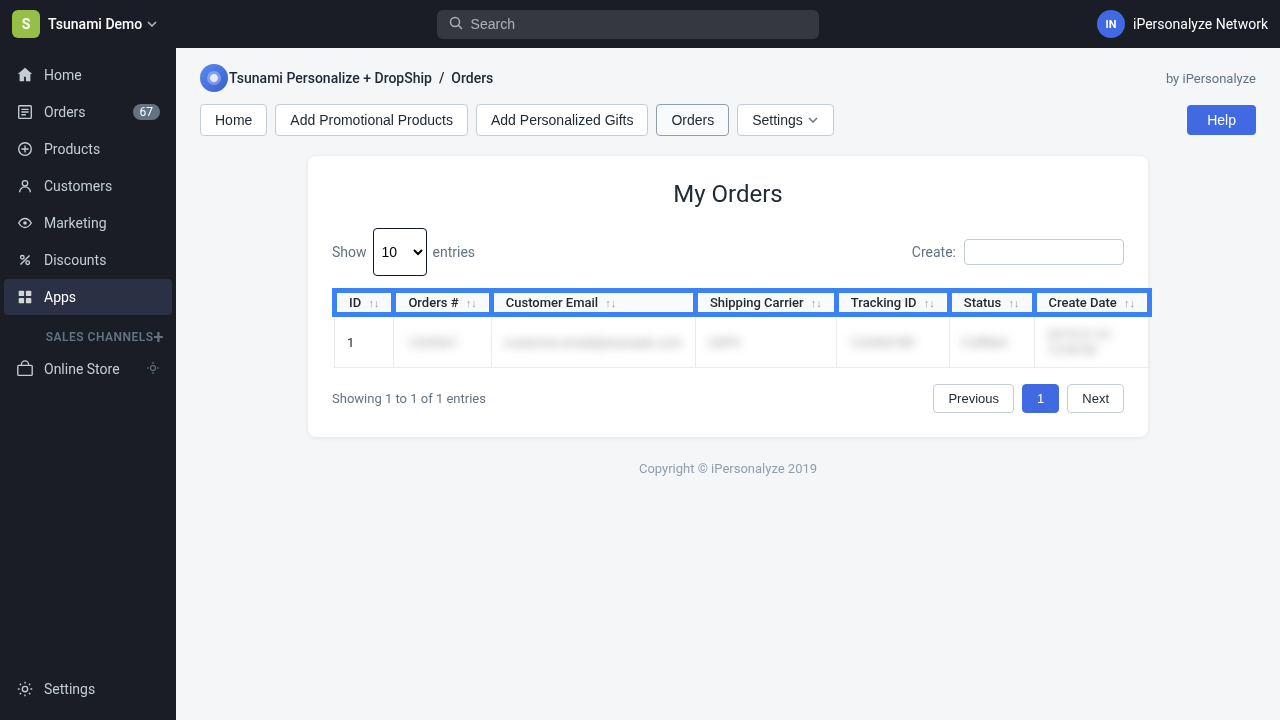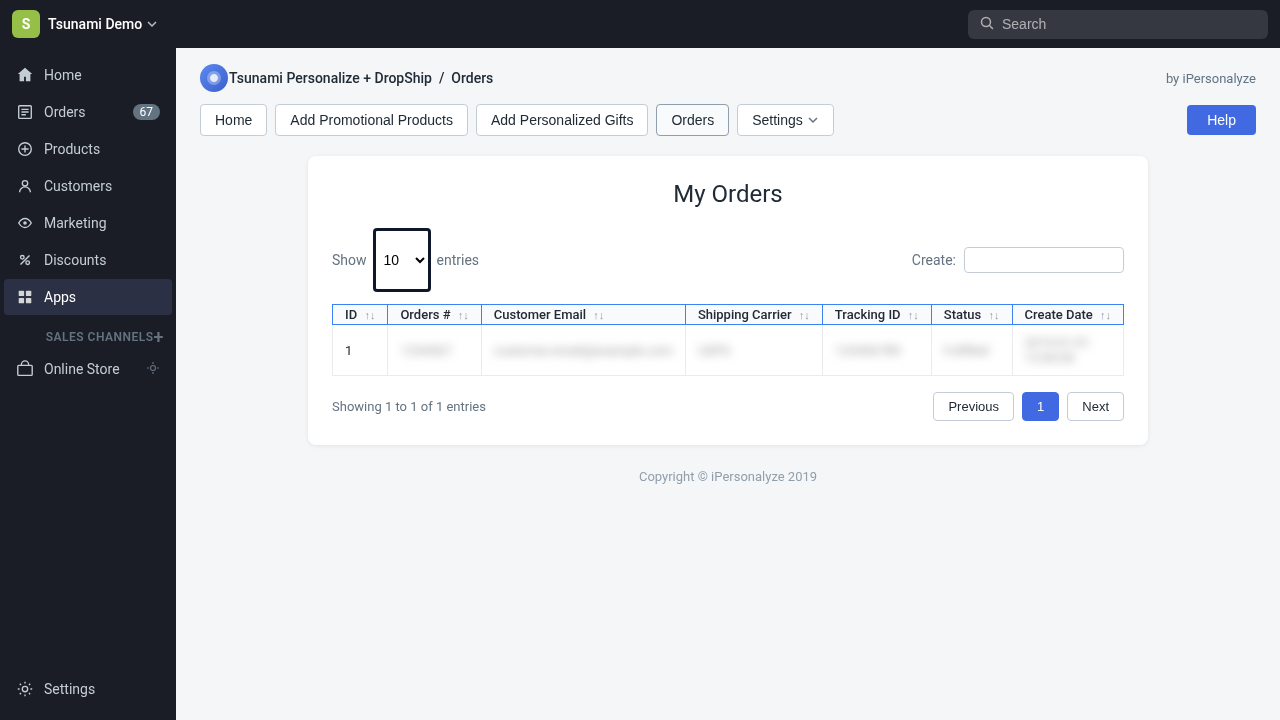--- a/index.html
+++ b/index.html
@@ -24,21 +24,21 @@
       color: white; font-weight: bold; font-size: 14px;
     }
     .store-name { color: white; font-size: 14px; font-weight: 500; display: flex; align-items: center; gap: 4px; }
     .store-name svg { opacity: 0.7; }
     .search-bar {
       display: flex; align-items: center;
       background: rgba(255,255,255,0.12);
       border-radius: 6px;
       padding: 6px 12px;
       gap: 8px;
-      width: 300px;
+      width: 382px;
     }
     .search-bar input {
       background: transparent; border: none; outline: none;
       color: white; font-size: 14px; width: 100%;
     }
     .search-bar input::placeholder { color: rgba(255,255,255,0.6); }
     .search-icon-nav { color: rgba(255,255,255,0.6); }
     .top-nav-right { display: flex; align-items: center; gap: 8px; color: white; font-size: 14px; }
     .user-avatar {
       width: 28px; height: 28px;
@@ -164,40 +164,40 @@
       margin-bottom: 20px;
     }
 
     
     .table-controls {
       display: flex; align-items: center; justify-content: space-between;
       margin-bottom: 12px;
     }
     .show-entries { display: flex; align-items: center; gap: 6px; color: #637381; }
     .show-entries select {
-      border: 3px solid #0f172a;
-      border-radius: 4px;
-      padding: 20px 4px;
+      border: 1px solid #0f172a;
+      border-radius: 4px;
+      padding: 14px 4px;
       font-size: 14px;
       background: white;
     }
     .search-control { display: flex; align-items: center; gap: 8px; color: #637381; }
     .search-control input {
       border: 1px solid #c4cdd6;
       border-radius: 4px;
       padding: 4px 8px;
       font-size: 14px;
       width: 160px;
     }
 
     
     .orders-table { width: 100%; border-collapse: collapse; }
     .orders-table th {
       background: #f9fafb;
-      border: 1px solid #3b82f6;
+      border: 5px solid #3b82f6;
       padding: 2px 12px;
       text-align: left;
       font-weight: 500;
       font-size: 13px;
       color: #212b36;
       white-space: nowrap;
     }
     .orders-table th .sort-icon { color: #919eab; margin-left: 4px; font-size: 11px; }
     .orders-table td {
       border: 1px solid #e8ecef;
@@ -256,20 +256,26 @@
     </div>
   </div>
   <div class="search-bar">
     <span class="search-icon-nav">
       <svg width="14" height="14" viewBox="0 0 14 14" fill="none">
           <circle cx="6" cy="6" r="4.5" stroke="rgba(255,255,255,0.6)" stroke-width="1.5"></circle>
           <path d="M10 10l2.5 2.5" stroke="rgba(255,255,255,0.6)" stroke-width="1.5" stroke-linecap="round"></path>
         </svg>
     </span>
     <input type="text" placeholder="Search" style="">
+  </div>
+  <div class="top-nav-right">
+    <div class="user-avatar">
+      <span>IN</span>
+    </div>
+    <span>iPersonalyze Network</span>
   </div>
 </nav>
 
 <div class="layout">
 
   <aside class="sidebar">
     <nav class="sidebar-nav">
 
       <div class="sidebar-item">
         <svg class="icon-svg" viewBox="0 0 20 20" fill="currentColor">

